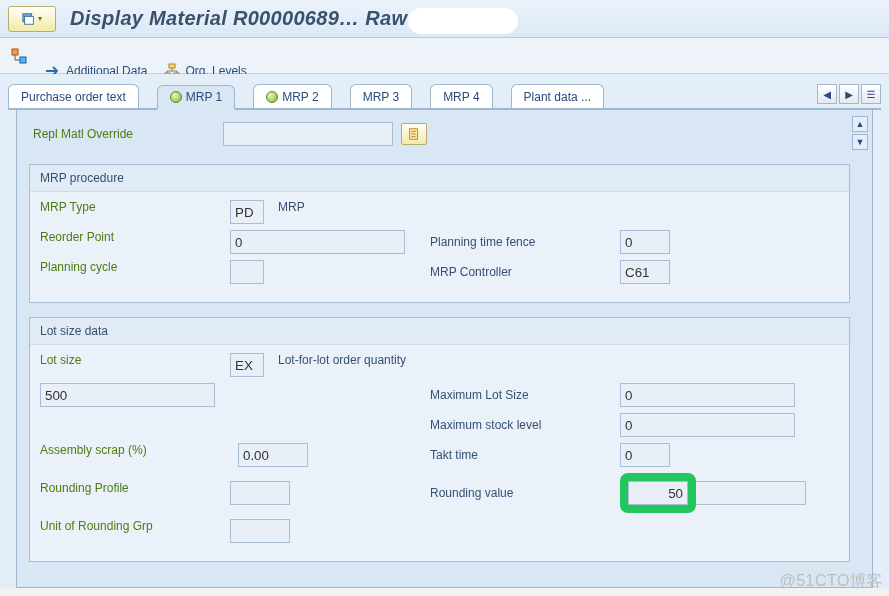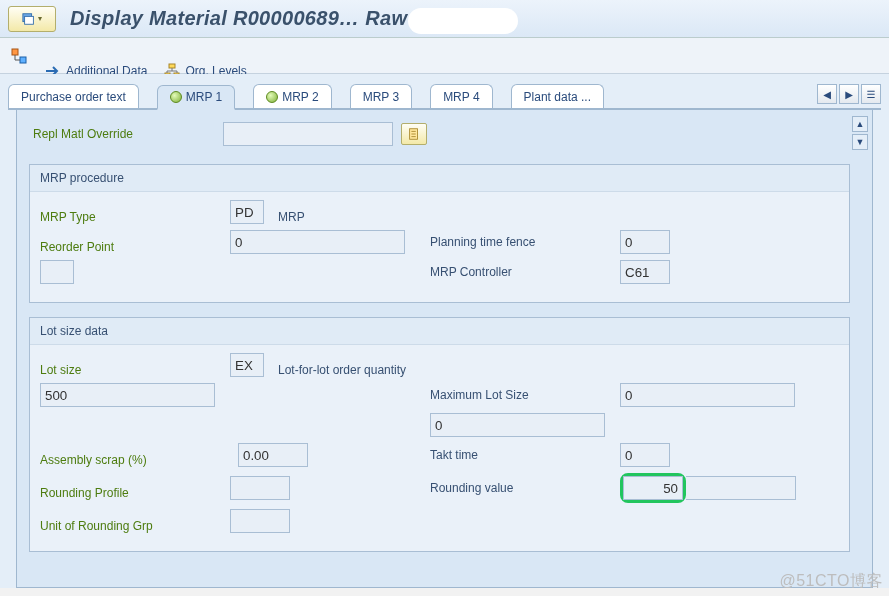--- a/index.html
+++ b/index.html
@@ -31,31 +31,31 @@
   .scroll-up { top: 6px; }
   .scroll-down { top: 24px; }
 
   .row { display: flex; align-items: center; margin-bottom: 6px; }
   .row .lbl { width: 190px; color: #4d7c0f; }
   .row .lbl2 { width: 190px; color: #375072; }
   .row input.ro { background: #e8eff7; border: 1px solid #a9bed4; height: 24px; padding: 1px 4px; color: #333; }
   .row input.ro.short { width: 50px; }
   .row input.ro.med { width: 170px; }
   .row input.ro.mid { width: 175px; }
-  .col-left { width: 390px; display: flex; align-items: flex-end; }
+  .col-left { width: 390px; display: flex; align-items: flex-start; }
   .col-right { display: flex; align-items: center; }
   .desc { margin-left: 14px; color: #375072; }
 
   .groupbox { border: 1px solid #a9bed4; background: #eaf1f9; margin-bottom: 14px; padding: 0 0 10px 0; border-radius: 0; }
   .groupbox .legend { padding: 6px 10px; color: #375072; border-bottom: 1px solid #cddbe9; background: #e0ebf6; }
   .groupbox .body { padding: 8px 10px 2px 10px; }
 
   .icon-btn { width: 26px; height: 22px; background: linear-gradient(#fffef5,#f3e9a8); border: 1px solid #b3ae6c; border-radius: 2px; margin-left: 8px; display: inline-flex; align-items: center; justify-content: center; cursor: pointer; }
 
-  .highlight-box { border: 3px solid #22c55e; border-radius: 8px; padding: 0; display: inline-block; }
+  .highlight-box { border: 8px solid #22c55e; border-radius: 8px; padding: 0; display: inline-block; }
 
   .watermark { position: absolute; right: 6px; bottom: 4px; font-size: 16px; color: #bdbdbd; letter-spacing: 0.5px; }
   .redact { position: absolute; top: 8px; left: 408px; width: 110px; height: 26px; background: #fff; border-radius: 14px; }
 </style>
 </head>
 <body>
 
 <div class="titlebar">
   <div class="menu-btn">
     <svg viewBox="0 0 16 16">
@@ -158,20 +158,21 @@
             <span class="lbl">Reorder Point</span>
             <input class="ro mid" readonly="" value="0" style="">
           </div>
           <div class="col-right">
             <span class="lbl2">Planning time fence</span>
             <input class="ro short" readonly="" value="0" style="">
           </div>
         </div>
         <div class="row">
           <div class="col-left">
+            <span class="lbl">Planning cycle</span>
             <input class="ro short" style="width: 34px;" readonly="" value="">
           </div>
           <div class="col-right">
             <span class="lbl2">MRP Controller</span>
             <input class="ro short" readonly="" value="C61" style="">
           </div>
         </div>
       </div>
     </div>
 
@@ -190,20 +191,21 @@
             <input class="ro mid" readonly="" value="500" style="">
           </div>
           <div class="col-right">
             <span class="lbl2">Maximum Lot Size</span>
             <input class="ro mid" readonly="" value="0" style="">
           </div>
         </div>
         <div class="row">
           <div class="col-left"></div>
           <div class="col-right">
+            <span class="lbl2">Maximum stock level</span>
             <input class="ro mid" readonly="" value="0" style="">
           </div>
         </div>
         <div class="row">
           <div class="col-left">
             <span class="lbl">Assembly scrap (%)</span>
             <input class="ro" style="width: 70px; margin-left: 8px;" readonly="" value="0.00">
           </div>
           <div class="col-right">
             <span class="lbl2">Takt time</span>

